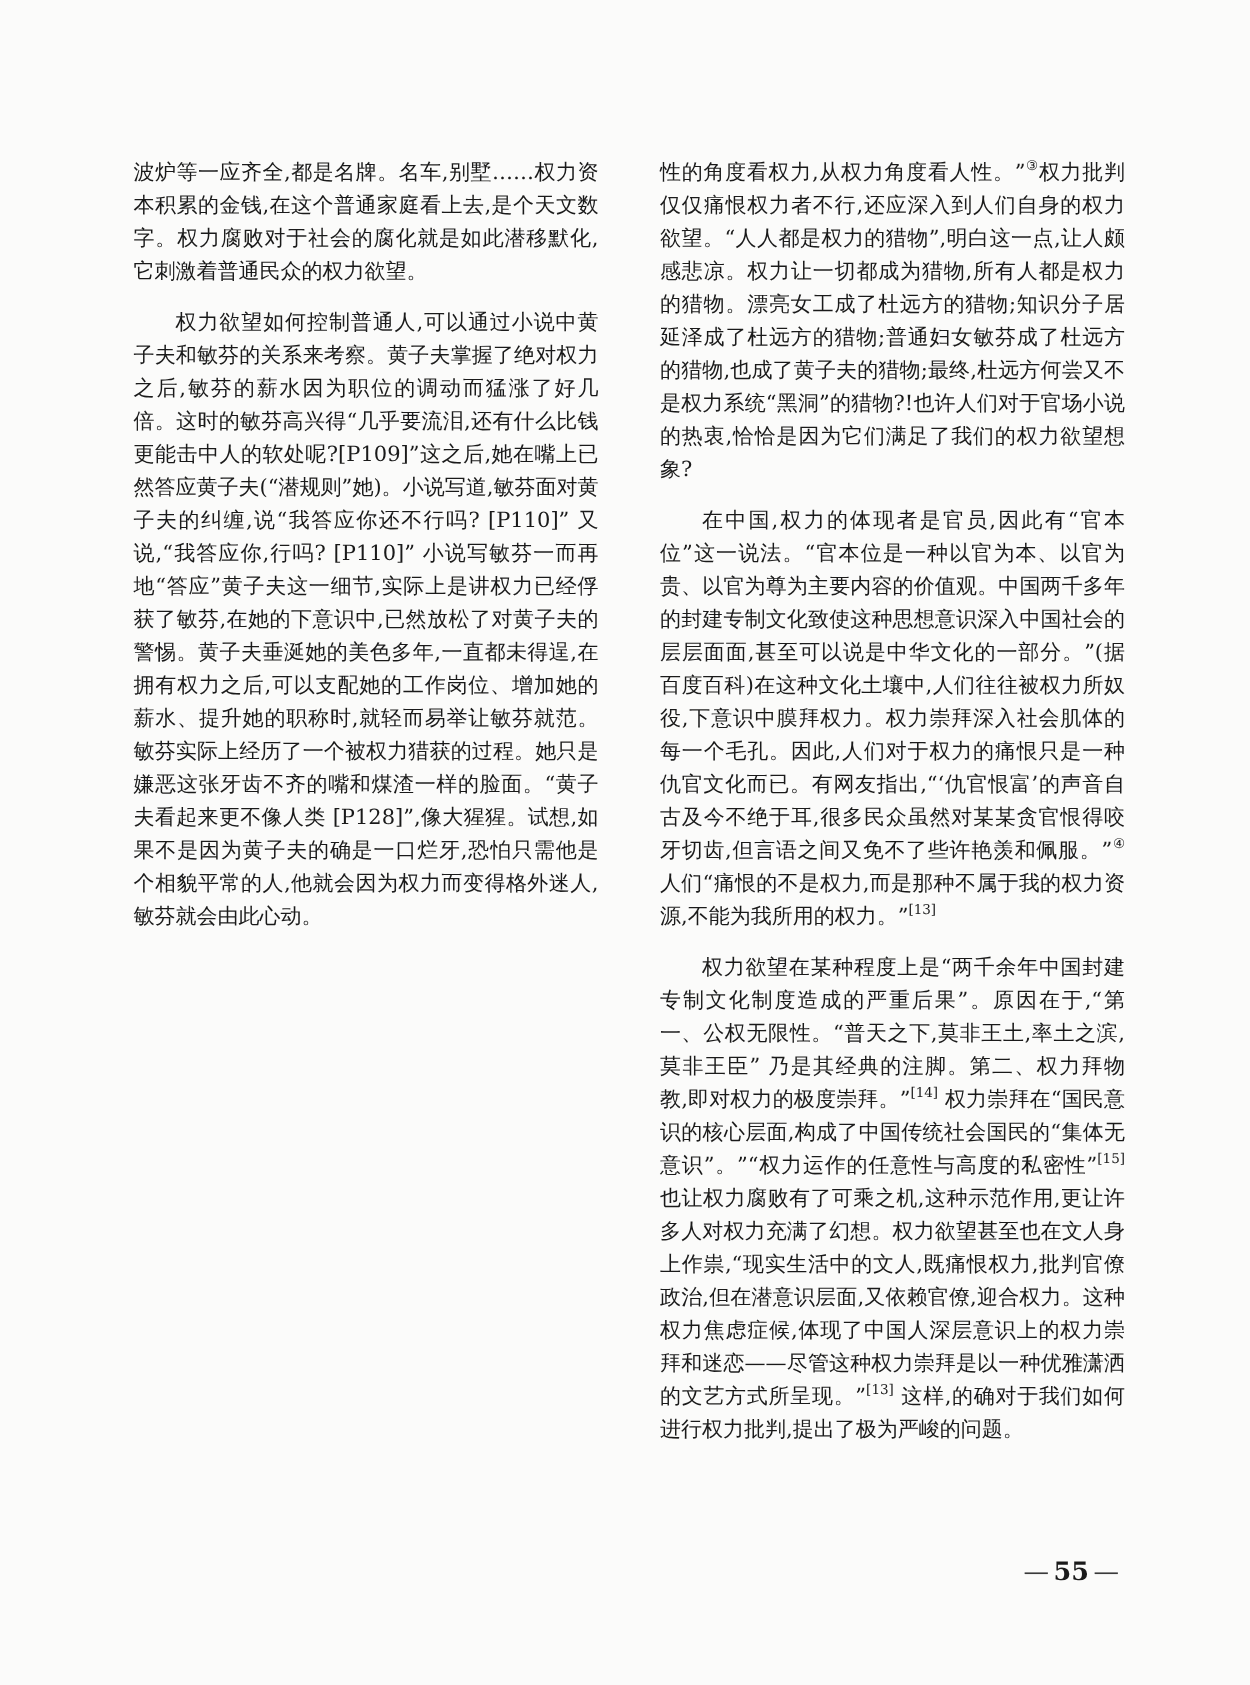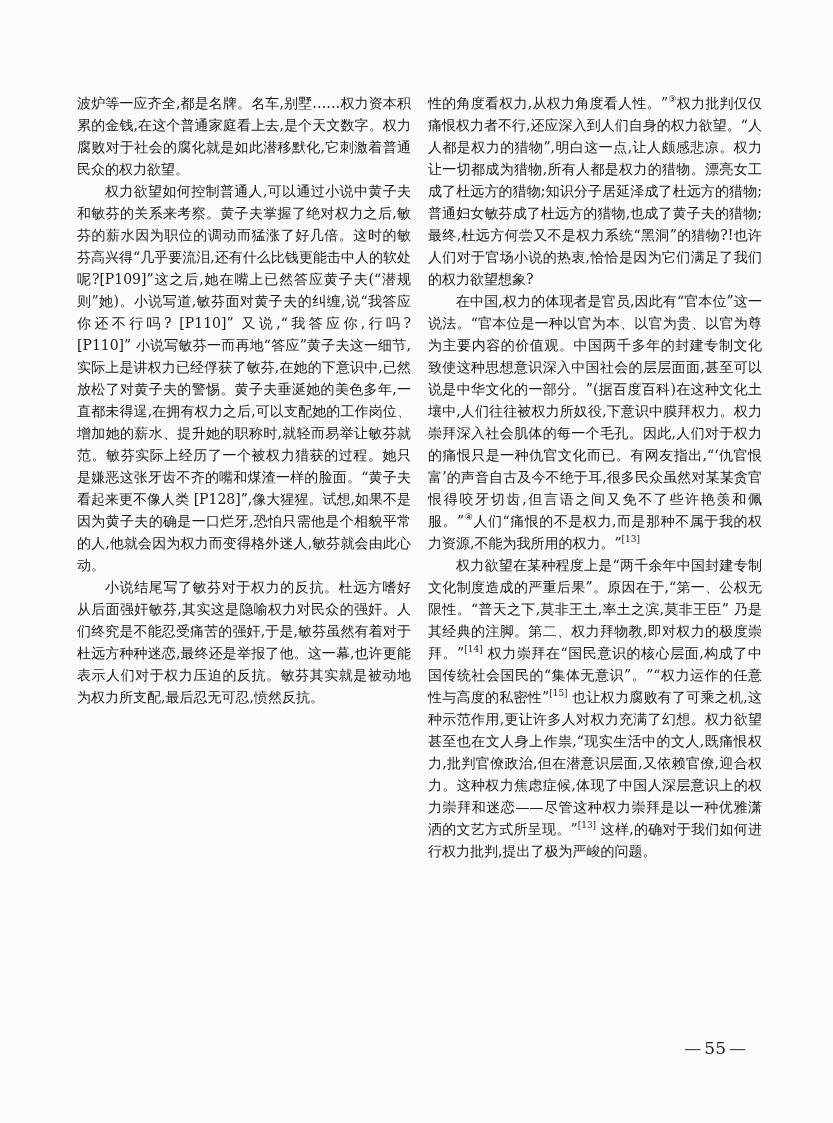--- a/index.html
+++ b/index.html
@@ -22,21 +22,21 @@
     padding: 92px 71px 0 77px;
     box-sizing: border-box;
   }
   .col {
     width: 334px;
     font-size: 14px;
     line-height: 22px;
     text-align: justify;
   }
   .para {
-    margin: 0;
+    margin: 12px;
     text-indent: 2em;
   }
   .para.noindent {
     text-indent: 0;
   }
   .para.heading {
     font-family: "DejaVu Sans", "Liberation Sans", sans-serif;
     font-weight: bold;
     text-indent: 2em;
   }
@@ -53,33 +53,32 @@
     line-height: 20px;
     color: #1a1a1a;
     white-space: nowrap;
   }
   .footer .dash {
     color: #3a3a3a;
     font-weight: normal;
     padding: 0 3px;
   }
   .footer .num {
-    font-weight: normal;
+    font-weight: bold;
     font-family: "DejaVu Serif", "Liberation Serif", serif;
   }
 </style>
 </head>
 <body>
 
 <div class="page">
   <div class="columns">
     <div class="col">
         <p class="para noindent">波炉等一应齐全,都是名牌。名车,别墅……权力资本积累的金钱,在这个普通家庭看上去,是个天文数字。权力腐败对于社会的腐化就是如此潜移默化,它刺激着普通民众的权力欲望。</p>
         <p class="para indent">权力欲望如何控制普通人,可以通过小说中黄子夫和敏芬的关系来考察。黄子夫掌握了绝对权力之后,敏芬的薪水因为职位的调动而猛涨了好几倍。这时的敏芬高兴得“几乎要流泪,还有什么比钱更能击中人的软处呢?[P109]”这之后,她在嘴上已然答应黄子夫(“潜规则”她)。小说写道,敏芬面对黄子夫的纠缠,说“我答应你还不行吗? [P110]” 又说,“我答应你,行吗? [P110]” 小说写敏芬一而再地“答应”黄子夫这一细节,实际上是讲权力已经俘获了敏芬,在她的下意识中,已然放松了对黄子夫的警惕。黄子夫垂涎她的美色多年,一直都未得逞,在拥有权力之后,可以支配她的工作岗位、增加她的薪水、提升她的职称时,就轻而易举让敏芬就范。敏芬实际上经历了一个被权力猎获的过程。她只是嫌恶这张牙齿不齐的嘴和煤渣一样的脸面。“黄子夫看起来更不像人类 [P128]”,像大猩猩。试想,如果不是因为黄子夫的确是一口烂牙,恐怕只需他是个相貌平常的人,他就会因为权力而变得格外迷人,敏芬就会由此心动。</p>
-        <p class="para indent">小说结尾写了敏芬对于权力的反抗。杜远方嗜好从后面强奸敏芬,其实这是隐喻权力对民众的强奸。人们终究是不能忍受痛苦的强奸,于是,敏芬虽然有着对于杜远方种种迷恋,最终还是举报了他。这一幕,也许更能表示人们对于权力压迫的反抗。敏芬其实就是被动地为权力所支配,最后忍无可忍,愤然反抗。</p>
       </div>
     <div class="col">
         <p class="para noindent">性的角度看权力,从权力角度看人性。”<sup class="fn">③</sup>权力批判仅仅痛恨权力者不行,还应深入到人们自身的权力欲望。“人人都是权力的猎物”,明白这一点,让人颇感悲凉。权力让一切都成为猎物,所有人都是权力的猎物。漂亮女工成了杜远方的猎物;知识分子居延泽成了杜远方的猎物;普通妇女敏芬成了杜远方的猎物,也成了黄子夫的猎物;最终,杜远方何尝又不是权力系统“黑洞”的猎物?!也许人们对于官场小说的热衷,恰恰是因为它们满足了我们的权力欲望想象?</p>
         <p class="para indent">在中国,权力的体现者是官员,因此有“官本位”这一说法。“官本位是一种以官为本、以官为贵、以官为尊为主要内容的价值观。中国两千多年的封建专制文化致使这种思想意识深入中国社会的层层面面,甚至可以说是中华文化的一部分。”(据百度百科)在这种文化土壤中,人们往往被权力所奴役,下意识中膜拜权力。权力崇拜深入社会肌体的每一个毛孔。因此,人们对于权力的痛恨只是一种仇官文化而已。有网友指出,“‘仇官恨富’的声音自古及今不绝于耳,很多民众虽然对某某贪官恨得咬牙切齿,但言语之间又免不了些许艳羡和佩服。”<sup class="fn">④</sup>人们“痛恨的不是权力,而是那种不属于我的权力资源,不能为我所用的权力。”<sup class="fn">[13]</sup></p>
         <p class="para indent">权力欲望在某种程度上是“两千余年中国封建专制文化制度造成的严重后果”。原因在于,“第一、公权无限性。“普天之下,莫非王土,率土之滨,莫非王臣” 乃是其经典的注脚。第二、权力拜物教,即对权力的极度崇拜。”<sup class="fn">[14]</sup> 权力崇拜在“国民意识的核心层面,构成了中国传统社会国民的“集体无意识”。”“权力运作的任意性与高度的私密性”<sup class="fn">[15]</sup> 也让权力腐败有了可乘之机,这种示范作用,更让许多人对权力充满了幻想。权力欲望甚至也在文人身上作祟,“现实生活中的文人,既痛恨权力,批判官僚政治,但在潜意识层面,又依赖官僚,迎合权力。这种权力焦虑症候,体现了中国人深层意识上的权力崇拜和迷恋——尽管这种权力崇拜是以一种优雅潇洒的文艺方式所呈现。”<sup class="fn">[13]</sup> 这样,的确对于我们如何进行权力批判,提出了极为严峻的问题。</p>
       </div>
   </div>
   <div class="footer">
     <span class="dash">—</span><span class="num">55</span><span class="dash">—</span>
   </div>

